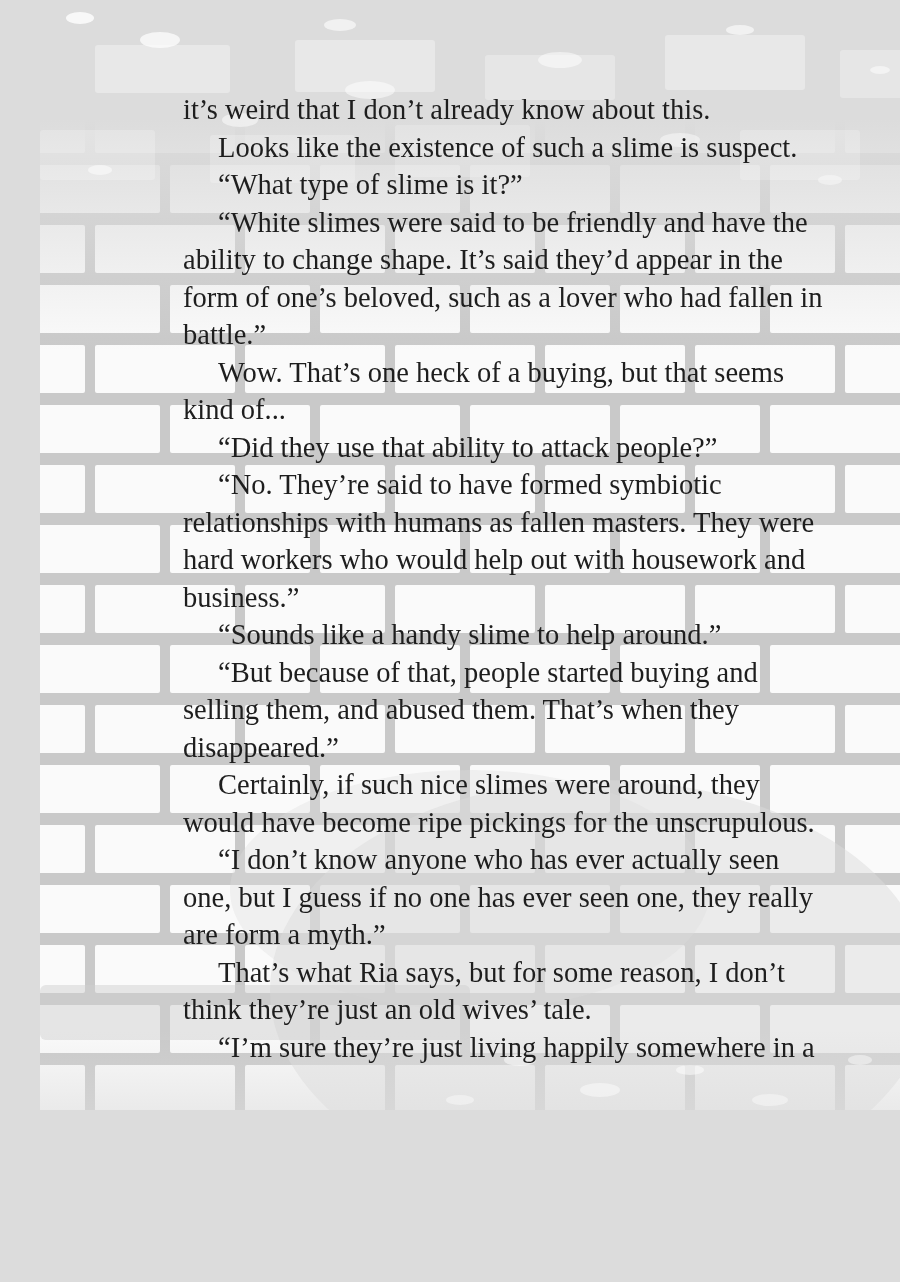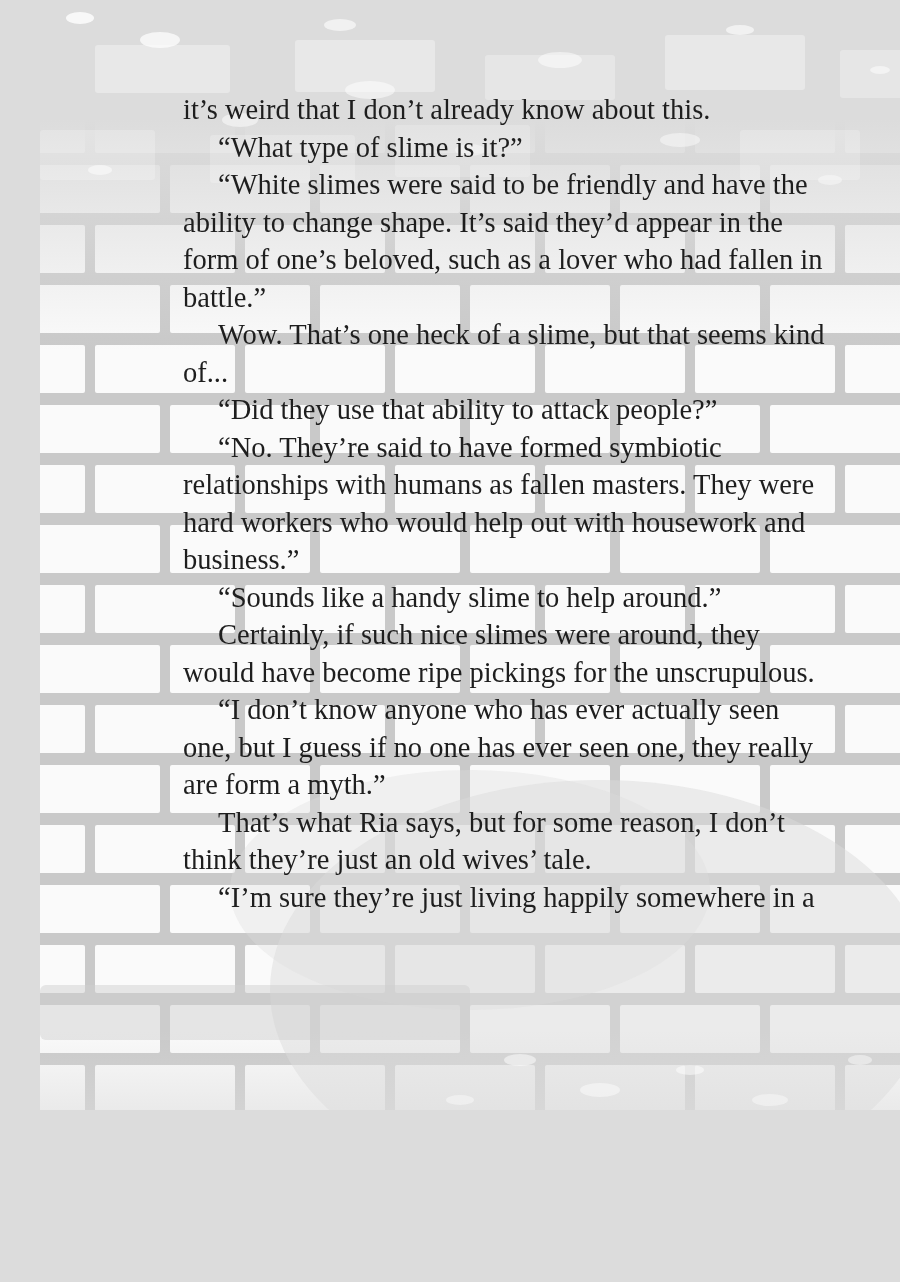--- a/index.html
+++ b/index.html
@@ -125,26 +125,28 @@
       <ellipse cx="30" cy="1180" rx="6" ry="3" opacity="0.6"></ellipse>
       <ellipse cx="90" cy="1150" rx="8" ry="3" opacity="0.5"></ellipse>
       <ellipse cx="200" cy="1165" rx="7" ry="3" opacity="0.5"></ellipse>
       <ellipse cx="150" cy="1210" rx="9" ry="4" opacity="0.4"></ellipse>
       <ellipse cx="300" cy="1190" rx="6" ry="3" opacity="0.4"></ellipse>
     </g>
   </svg>
 
   <div class="page-text">
     <p class="first">it’s weird that I don’t already know about this.</p>
+    <p>Looks like the existence of such a slime is suspect.</p>
     <p>“What type of slime is it?”</p>
     <p>“White slimes were said to be friendly and have the ability to change shape. It’s said they’d appear in the form of one’s beloved, such as a lover who had fallen in battle.”</p>
-    <p>Wow. That’s one heck of a slime, but that seems kind of...</p>
+    <p>Wow. That’s one heck of a buying, but that seems kind of...</p>
     <p>“Did they use that ability to attack people?”</p>
     <p>“No. They’re said to have formed symbiotic relationships with humans as fallen masters. They were hard workers who would help out with housework and business.”</p>
     <p>“Sounds like a handy slime to help around.”</p>
+    <p>“But because of that, people started buying and selling them, and abused them. That’s when they disappeared.”</p>
     <p>Certainly, if such nice slimes were around, they would have become ripe pickings for the unscrupulous.</p>
     <p>“I don’t know anyone who has ever actually seen one, but I guess if no one has ever seen one, they really are form a myth.”</p>
     <p>That’s what Ria says, but for some reason, I don’t think they’re just an old wives’ tale.</p>
     <p>“I’m sure they’re just living happily somewhere in a</p>
   </div>
 
   <div class="page-number">130</div>
 
 </div>
 

